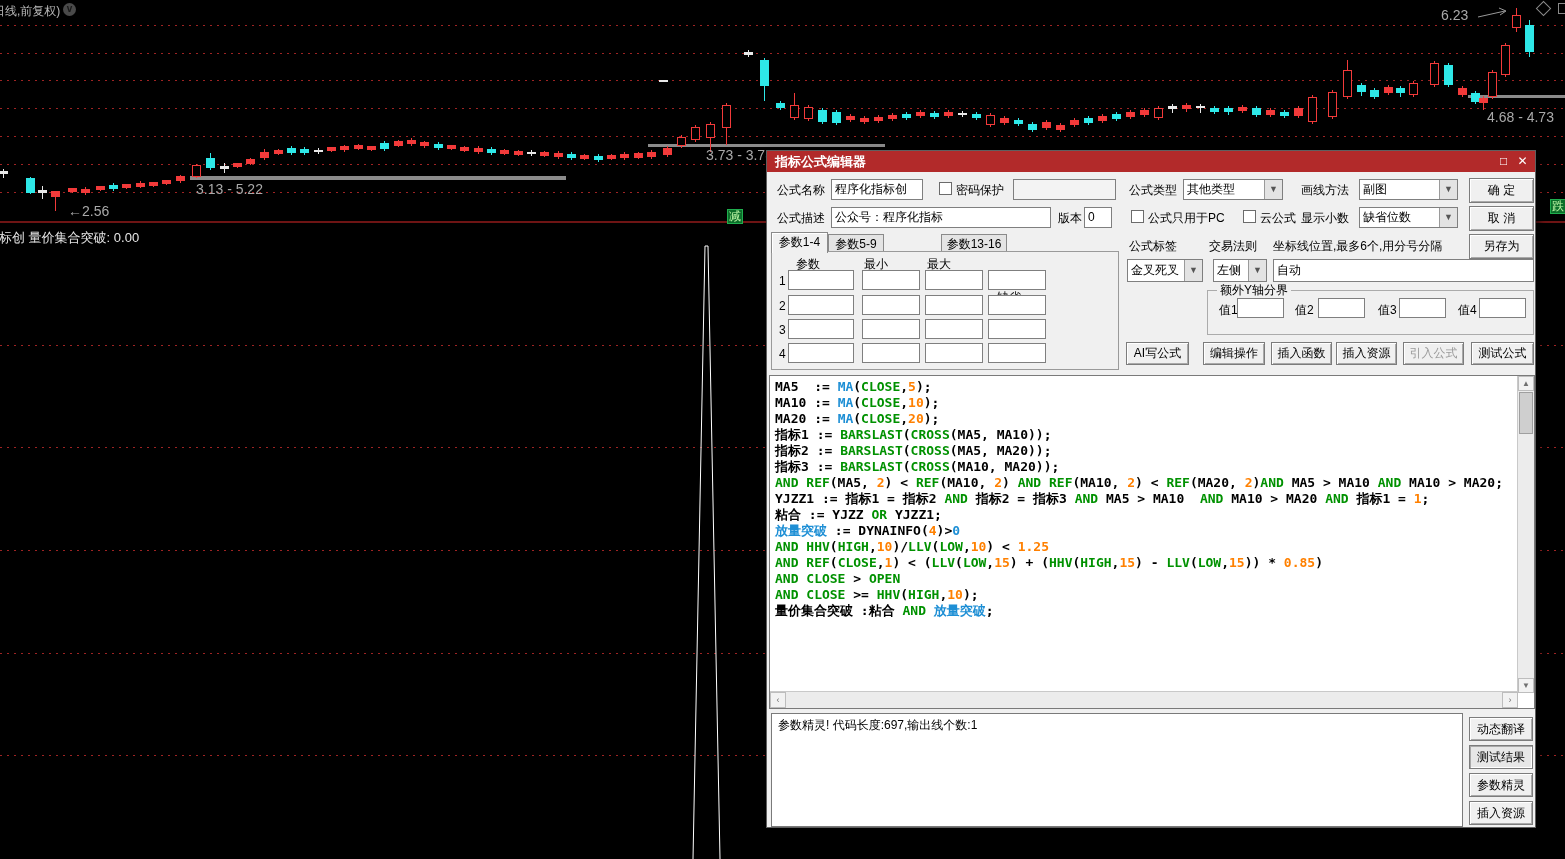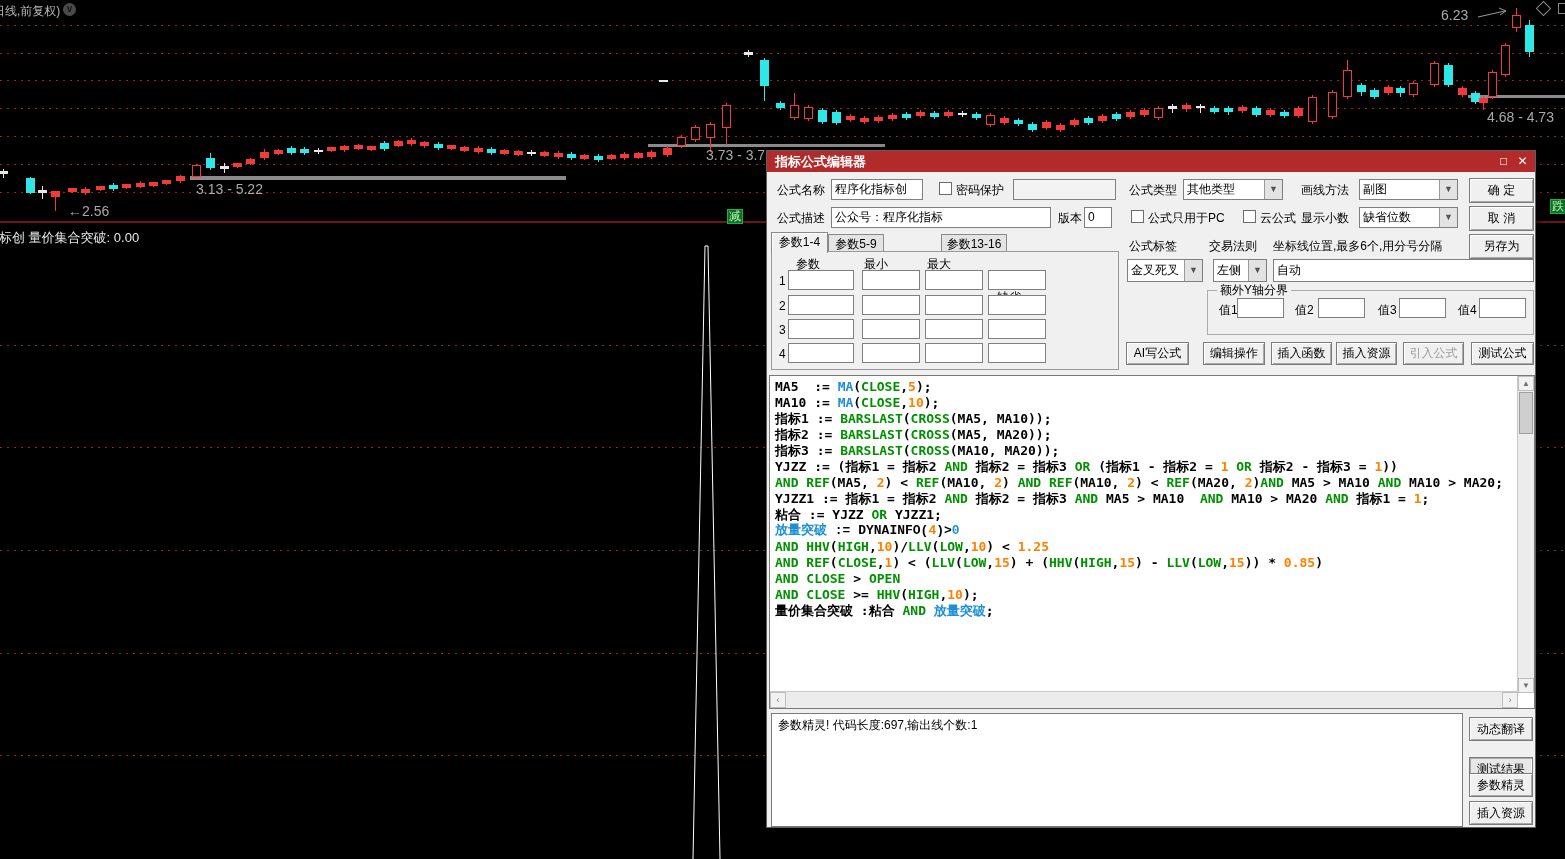--- a/index.html
+++ b/index.html
@@ -35,21 +35,21 @@
        padding:0 3px;white-space:nowrap;overflow:hidden;line-height:19px;}
   .inp.dis{background:#f3f3f3;}
   .dd{position:absolute;background:#fff;border:1px solid #7f7f7f;box-sizing:border-box;
       white-space:nowrap;overflow:hidden;line-height:19px;padding:0 3px;}
   .dd .arr{position:absolute;right:0;top:0;bottom:0;width:17px;background:#e3e3e3;
       border-left:1px solid #9a9a9a;color:#555;text-align:center;line-height:19px;font-size:9px;}
   .btn{position:absolute;background:#f0f0f0;border:1px solid #7c7c7c;box-sizing:border-box;
        display:flex;align-items:center;justify-content:center;font-size:12px;
        box-shadow:inset 1px 1px 0 #fff, inset -1px -1px 0 #a9a9a9;}
   .btn.dis{color:#9b9b9b;}
-  .btn.pressed{box-shadow:inset 1px 1px 0 #a9a9a9, inset -1px -1px 0 #fff;background:#e7e7e7;margin-top:12px;}
+  .btn.pressed{box-shadow:inset 1px 1px 0 #a9a9a9, inset -1px -1px 0 #fff;background:#e7e7e7;}
   .cb{position:absolute;width:11px;height:11px;background:#fff;border:1px solid #6b6b6b;}
   .tab{position:absolute;height:19px;border:1px solid #8a8a8a;border-bottom:none;background:#e4e4e4;
        text-align:center;line-height:19px;font-size:12px;box-sizing:border-box;}
   .tab.active{background:#f0f0f0;height:21px;z-index:2;box-shadow:inset 1px 1px 0 #fff;}
   .panel{position:absolute;border:1px solid #9a9a9a;background:#f0f0f0;box-sizing:border-box;}
   .gb{position:absolute;border:1px solid #ababab;box-sizing:border-box;}
   .gb-leg{position:absolute;background:#f0f0f0;padding:0 3px;line-height:12px;}
   .codearea{position:absolute;background:#fff;border:1px solid #7a7a7a;box-sizing:border-box;overflow:hidden;}
   .code{position:absolute;font-family:"DejaVu Sans Mono",monospace;font-weight:bold;font-size:13px;
         line-height:16px;white-space:pre;}
@@ -445,28 +445,28 @@
     <div class="btn" style="left:436px;top:191px;width:62px;height:23px">编辑操作</div>
     <div class="btn" style="left:504px;top:191px;width:61px;height:23px">插入函数</div>
     <div class="btn" style="left:569px;top:191px;width:61px;height:23px">插入资源</div>
     <div class="btn dis" style="left:636px;top:191px;width:61px;height:23px">引入公式</div>
     <div class="btn" style="left:704px;top:191px;width:63px;height:23px">测试公式</div>
 
     <div class="codearea" style="left:2px;top:224px;width:766px;height:334px">
       <div id="codelines" style="position:absolute;left:5px;top:3px">
           <div class="code" style="position: relative;"><span class="ck">MA5  := </span><span class="cbl">MA</span><span class="ck">(</span><span class="cg">CLOSE</span><span class="ck">,</span><span class="co">5</span><span class="ck">);</span></div>
           <div class="code" style="position: relative;"><span class="ck">MA10 := </span><span class="cbl">MA</span><span class="ck">(</span><span class="cg">CLOSE</span><span class="ck">,</span><span class="co">10</span><span class="ck">);</span></div>
+          <div class="code" style="position: relative;"><span class="ck">MA20 := </span><span class="cbl">MA</span><span class="ck">(</span><span class="cg">CLOSE</span><span class="ck">,</span><span class="co">20</span><span class="ck">);</span></div>
           <div class="code" style="position: relative;"><span class="ck">指标1 := </span><span class="cg">BARSLAST</span><span class="ck">(</span><span class="cg">CROSS</span><span class="ck">(MA5, MA10));</span></div>
           <div class="code" style="position: relative;"><span class="ck">指标2 := </span><span class="cg">BARSLAST</span><span class="ck">(</span><span class="cg">CROSS</span><span class="ck">(MA5, MA20));</span></div>
           <div class="code" style="position: relative;"><span class="ck">指标3 := </span><span class="cg">BARSLAST</span><span class="ck">(</span><span class="cg">CROSS</span><span class="ck">(MA10, MA20));</span></div>
-          <div class="code" style="position: relative;"><span class="ck">YJZZ := (指标1 = 指标2 </span><span class="cg">AND</span><span class="ck"> 指标2 = 指标3 </span><span class="cg">OR</span><span class="ck"> (指标1 - 指标2 = </span><span class="co">1</span><span class="ck"> </span><span class="cg">OR</span><span class="ck"> 指标2 - 指标3 = </span><span class="co">1</span><span class="ck">))</span></div>
           <div class="code" style="position: relative;"><span class="cg">AND</span><span class="ck"> </span><span class="cg">REF</span><span class="ck">(MA5, </span><span class="co">2</span><span class="ck">) &lt; </span><span class="cg">REF</span><span class="ck">(MA10, </span><span class="co">2</span><span class="ck">) </span><span class="cg">AND</span><span class="ck"> </span><span class="cg">REF</span><span class="ck">(MA10, </span><span class="co">2</span><span class="ck">) &lt; </span><span class="cg">REF</span><span class="ck">(MA20, </span><span class="co">2</span><span class="ck">)</span><span class="cg">AND</span><span class="ck"> MA5 &gt; MA10 </span><span class="cg">AND</span><span class="ck"> MA10 &gt; MA20;</span></div>
           <div class="code" style="position: relative;"><span class="ck">YJZZ1 := 指标1 = 指标2 </span><span class="cg">AND</span><span class="ck"> 指标2 = 指标3 </span><span class="cg">AND</span><span class="ck"> MA5 &gt; MA10  </span><span class="cg">AND</span><span class="ck"> MA10 &gt; MA20 </span><span class="cg">AND</span><span class="ck"> 指标1 = </span><span class="co">1</span><span class="ck">;</span></div>
           <div class="code" style="position: relative;"><span class="ck">粘合 := YJZZ </span><span class="cg">OR</span><span class="ck"> YJZZ1;</span></div>
-          <div class="code" style="position: relative; font-family: Liberation Mono, monospace;"><span class="cbl">放量突破</span><span class="ck"> := DYNAINFO(</span><span class="co">4</span><span class="ck">)&gt;</span><span class="cbl">0</span></div>
+          <div class="code" style="position: relative;"><span class="cbl">放量突破</span><span class="ck"> := DYNAINFO(</span><span class="co">4</span><span class="ck">)&gt;</span><span class="cbl">0</span></div>
           <div class="code" style="position: relative;"><span class="cg">AND</span><span class="ck"> </span><span class="cg">HHV</span><span class="ck">(</span><span class="cg">HIGH</span><span class="ck">,</span><span class="co">10</span><span class="ck">)/</span><span class="cg">LLV</span><span class="ck">(</span><span class="cg">LOW</span><span class="ck">,</span><span class="co">10</span><span class="ck">) &lt; </span><span class="co">1.25</span></div>
           <div class="code" style="position: relative;"><span class="cg">AND</span><span class="ck"> </span><span class="cg">REF</span><span class="ck">(</span><span class="cg">CLOSE</span><span class="ck">,</span><span class="co">1</span><span class="ck">) &lt; (</span><span class="cg">LLV</span><span class="ck">(</span><span class="cg">LOW</span><span class="ck">,</span><span class="co">15</span><span class="ck">) + (</span><span class="cg">HHV</span><span class="ck">(</span><span class="cg">HIGH</span><span class="ck">,</span><span class="co">15</span><span class="ck">) - </span><span class="cg">LLV</span><span class="ck">(</span><span class="cg">LOW</span><span class="ck">,</span><span class="co">15</span><span class="ck">)) * </span><span class="co">0.85</span><span class="ck">)</span></div>
           <div class="code" style="position: relative;"><span class="cg">AND</span><span class="ck"> </span><span class="cg">CLOSE</span><span class="ck"> &gt; </span><span class="cg">OPEN</span></div>
           <div class="code" style="position: relative;"><span class="cg">AND</span><span class="ck"> </span><span class="cg">CLOSE</span><span class="ck"> &gt;= </span><span class="cg">HHV</span><span class="ck">(</span><span class="cg">HIGH</span><span class="ck">,</span><span class="co">10</span><span class="ck">);</span></div>
           <div class="code" style="position: relative;"><span class="ck">量价集合突破 :粘合 </span><span class="cg">AND</span><span class="ck"> </span><span class="cbl">放量突破</span><span class="ck">;</span></div>
         </div>
       <div class="scrv" style="right:0;top:0;width:16px;height:317px">
         <div class="scrbtn" style="left:0;top:0;width:16px;height:15px;font-size:8px;line-height:14px">▲</div>
         <div class="thumb" style="left:1px;top:16px;width:14px;height:42px"></div>
         <div class="scrbtn" style="left:0;bottom:0;width:16px;height:15px;font-size:8px;line-height:14px">▼</div>

